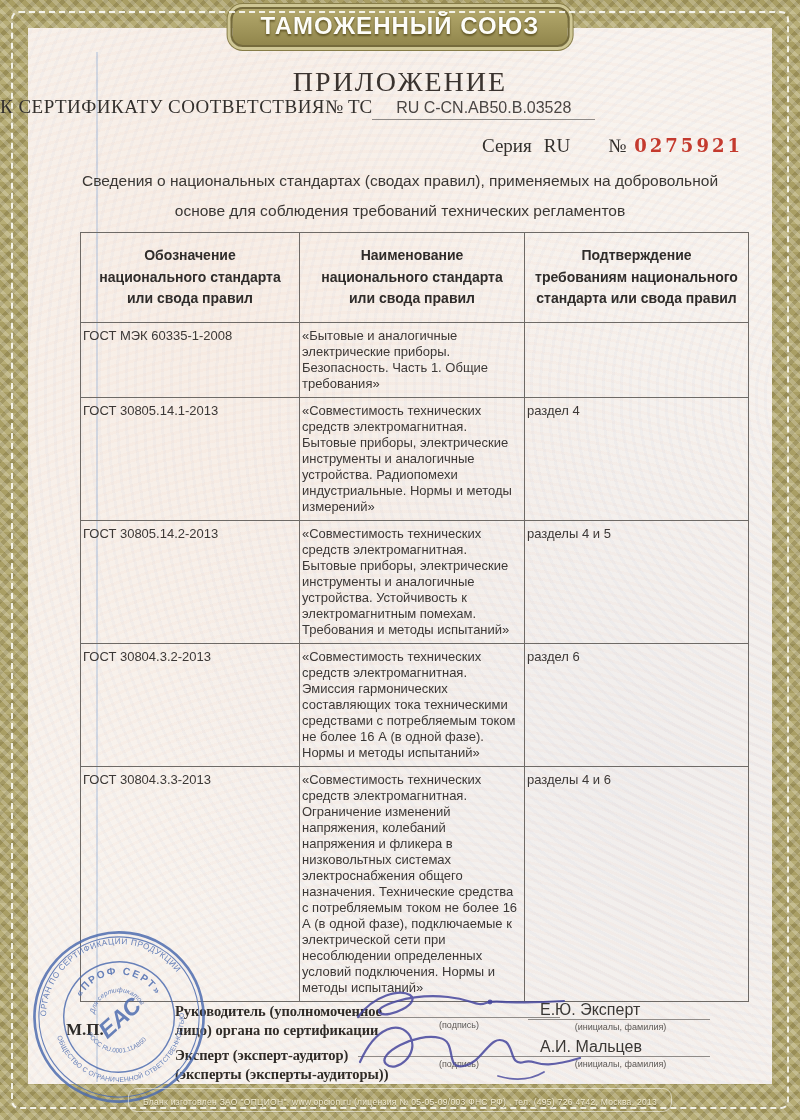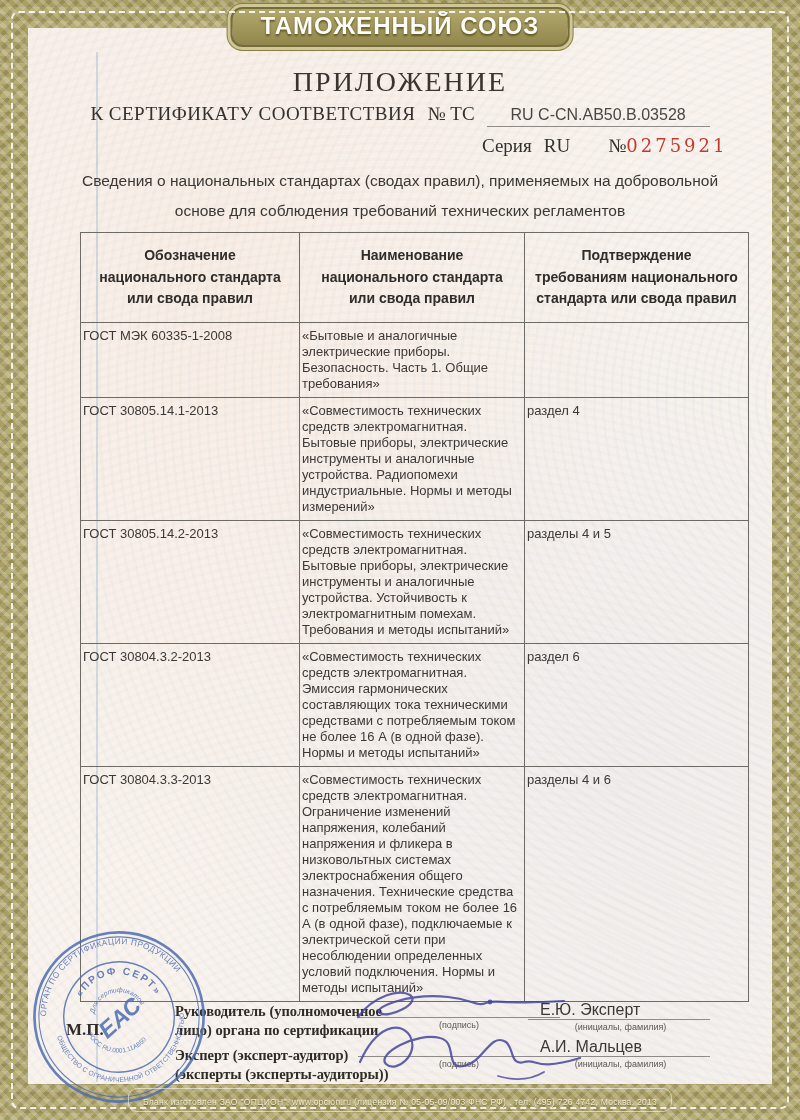--- a/index.html
+++ b/index.html
@@ -32,29 +32,29 @@
     box-shadow:0 0 0 3px #cfc795, 0 0 0 4px #877d49;
     padding:3px 28px 5px; white-space:nowrap;
   }
   .badge span{
     color:#fdfdf8; font-weight:bold; font-size:24px; letter-spacing:1px;
     text-shadow:0 2px 2px rgba(70,60,15,0.65), 0 0 1px #6e6435;
     font-family:"Liberation Sans", sans-serif;
   }
   .title{position:absolute; top:66px; left:0; right:0; text-align:center;
     font-family:"Liberation Serif", serif; font-size:28px; letter-spacing:2px; color:#3a332f; font-weight:500;}
-  .cert-line{position:absolute; top:103px; left:0; right:0; display:flex; justify-content:center; align-items:baseline; gap:12px;}
+  .cert-line{position:absolute; top:96px; left:0; right:0; display:flex; align-items:baseline; }
   .cert-label{font-family:"Liberation Serif", serif; font-size:19px; letter-spacing:0.5px; color:#33302d;}
   .cert-num-label{font-family:"Liberation Serif", serif; font-size:19px; color:#33302d;}
   .cert-number{font-family:"Liberation Sans", sans-serif; font-size:16px; color:#4a4644;
     border-bottom:1px solid #8f8b88; min-width:215px; text-align:center; padding:0 4px 2px;}
   .series-line{position:absolute; top:135px; left:482px; display:flex; align-items:baseline;}
   .series-label,.series-country,.series-sign{font-family:"Liberation Serif", serif; font-size:19px; color:#33302d;}
   .series-country{margin-left:12px;} .series-sign{margin-left:38px;}
-  .series-number{font-family:"DejaVu Serif", serif; font-weight:normal; font-size:18px;
+  .series-number{margin-left:8px; font-family:"DejaVu Serif", serif; font-weight:bold; font-size:18px;
     letter-spacing:3px; color:#c43a2e;}
   .intro{position:absolute; top:166px; left:60px; width:680px; text-align:center;
     font-size:15.5px; color:#3a3734; line-height:1.92;}
 
   
   table.std{position:absolute; left:80px; top:232px; width:668px; border-collapse:collapse; table-layout:fixed;}
   table.std, table.std th, table.std td{border:1px solid #6e6a66;}
   table.std th{font-size:14px; font-weight:bold; color:#2f2c2a; text-align:center; vertical-align:middle;
     line-height:1.55; padding:4px 10px;}
   table.std td{font-size:13px; color:#3c3836; vertical-align:top; text-align:left;

